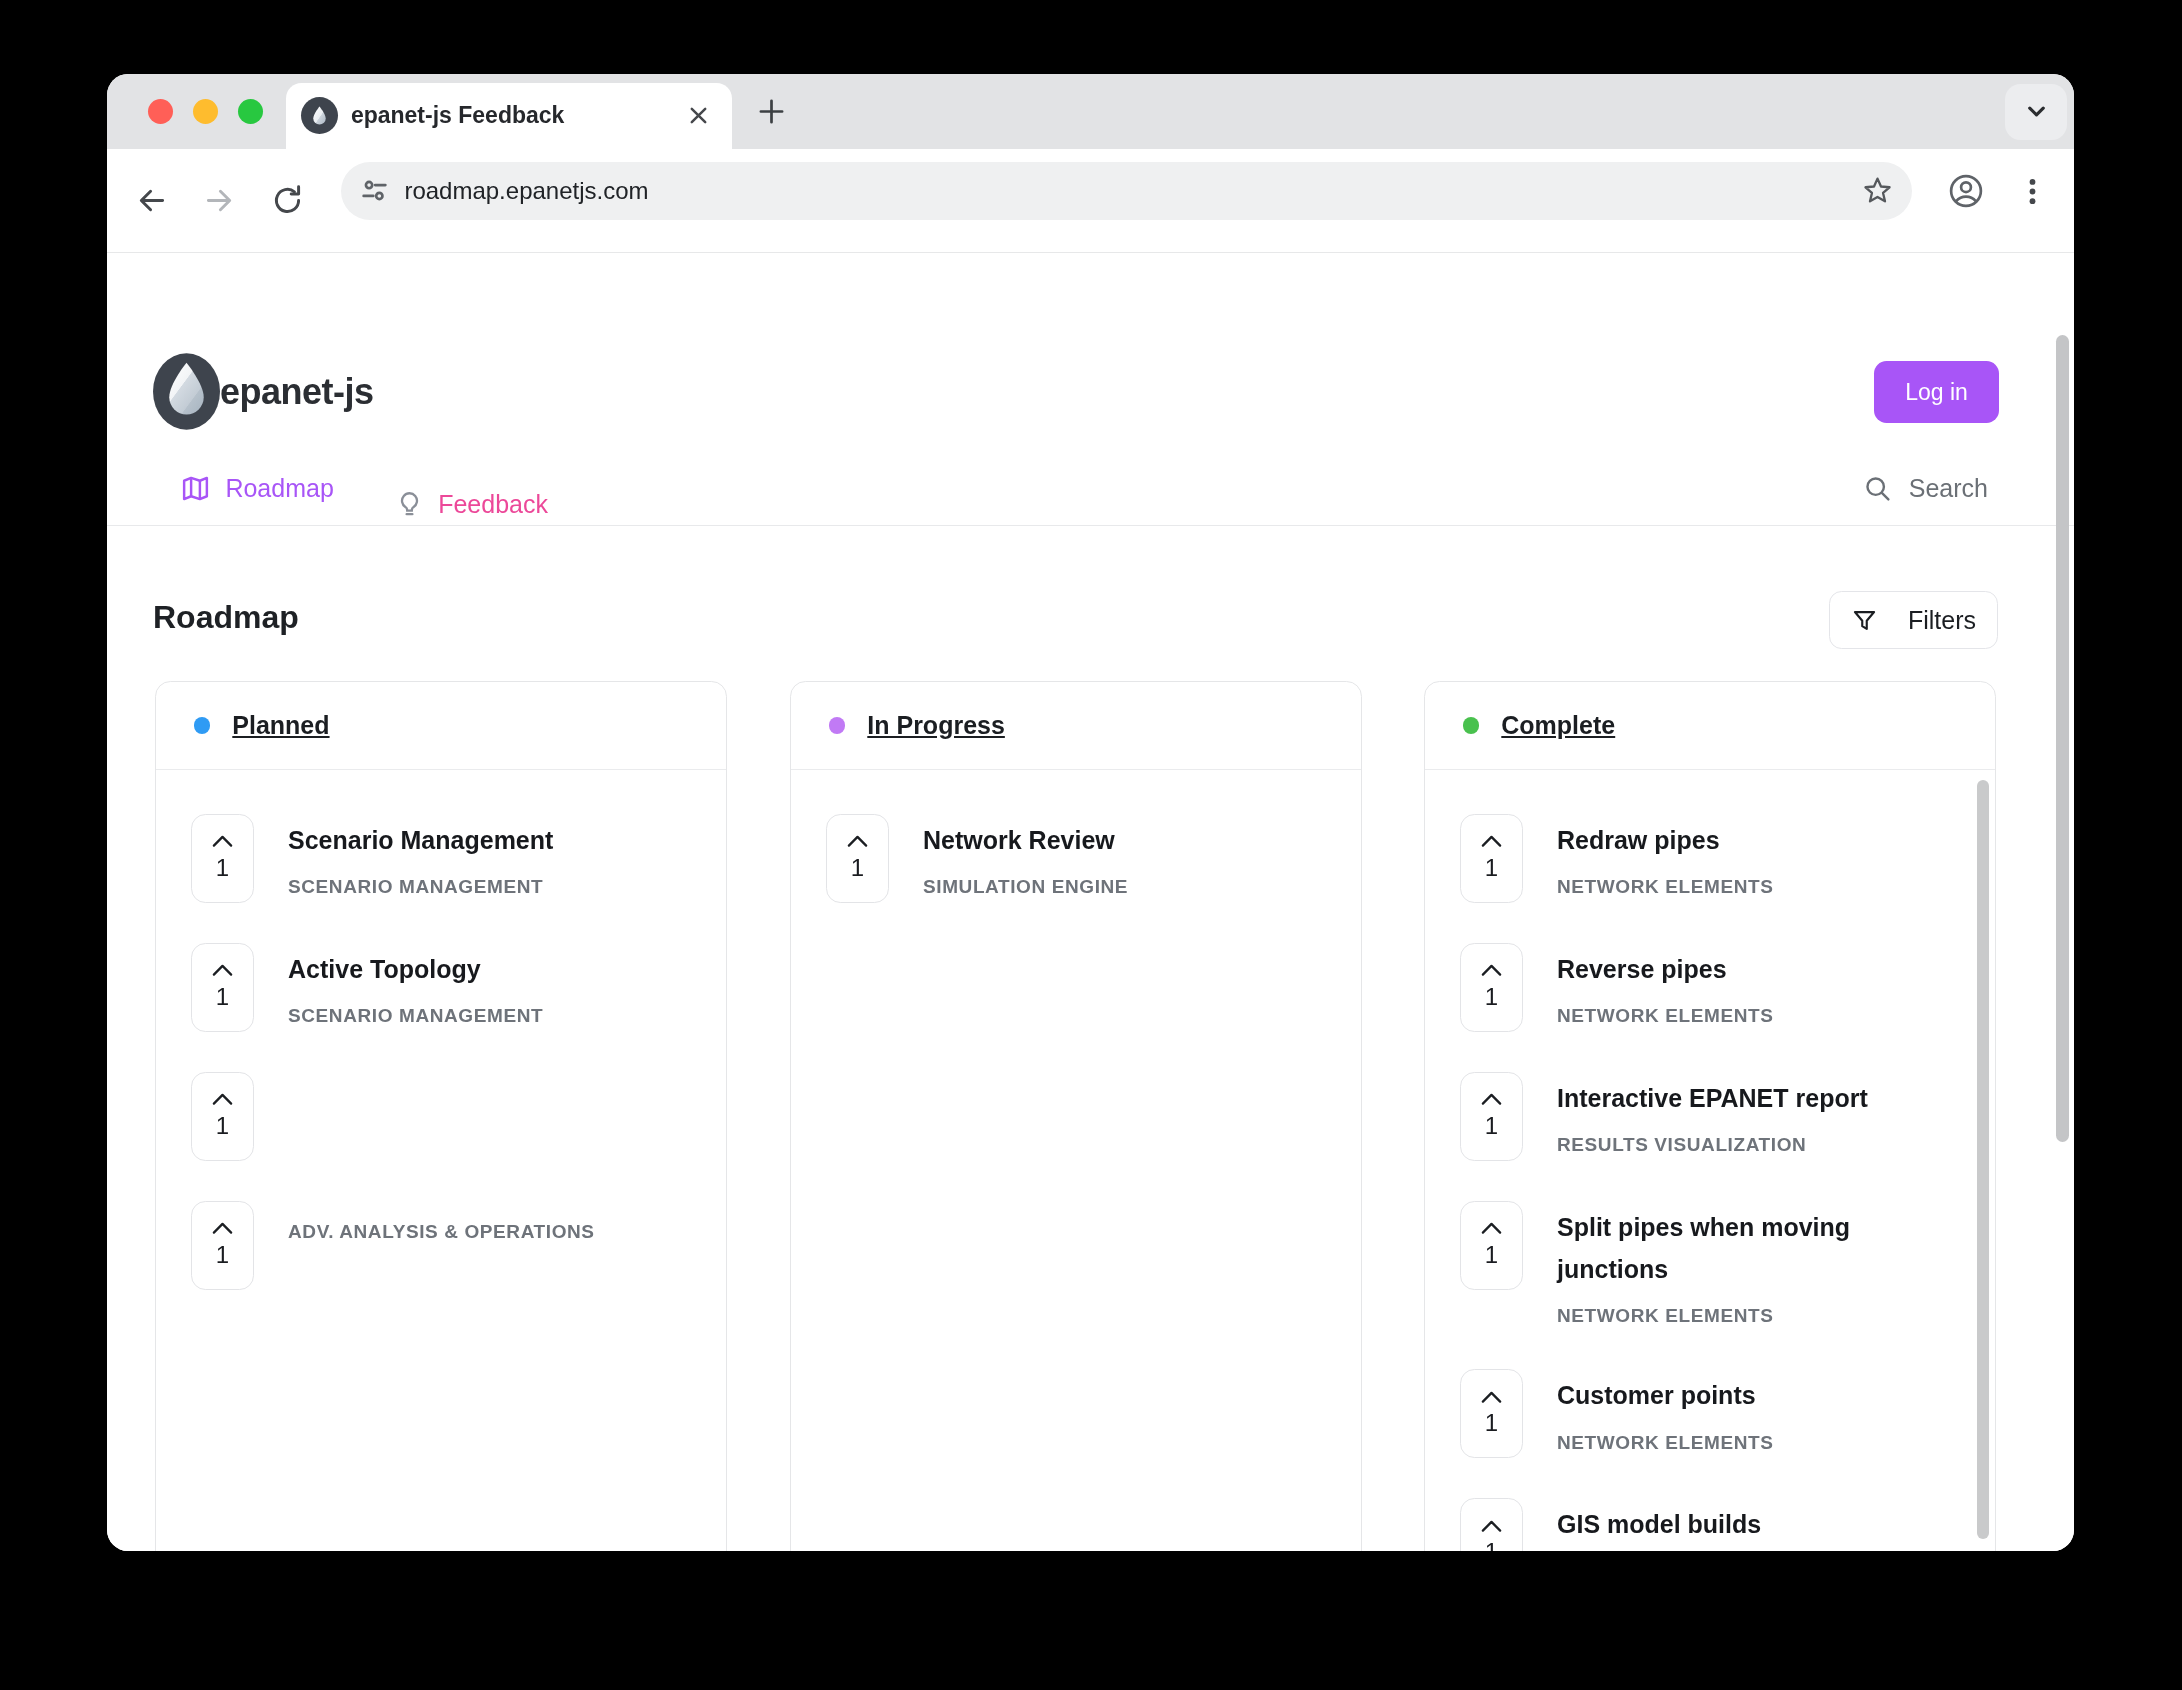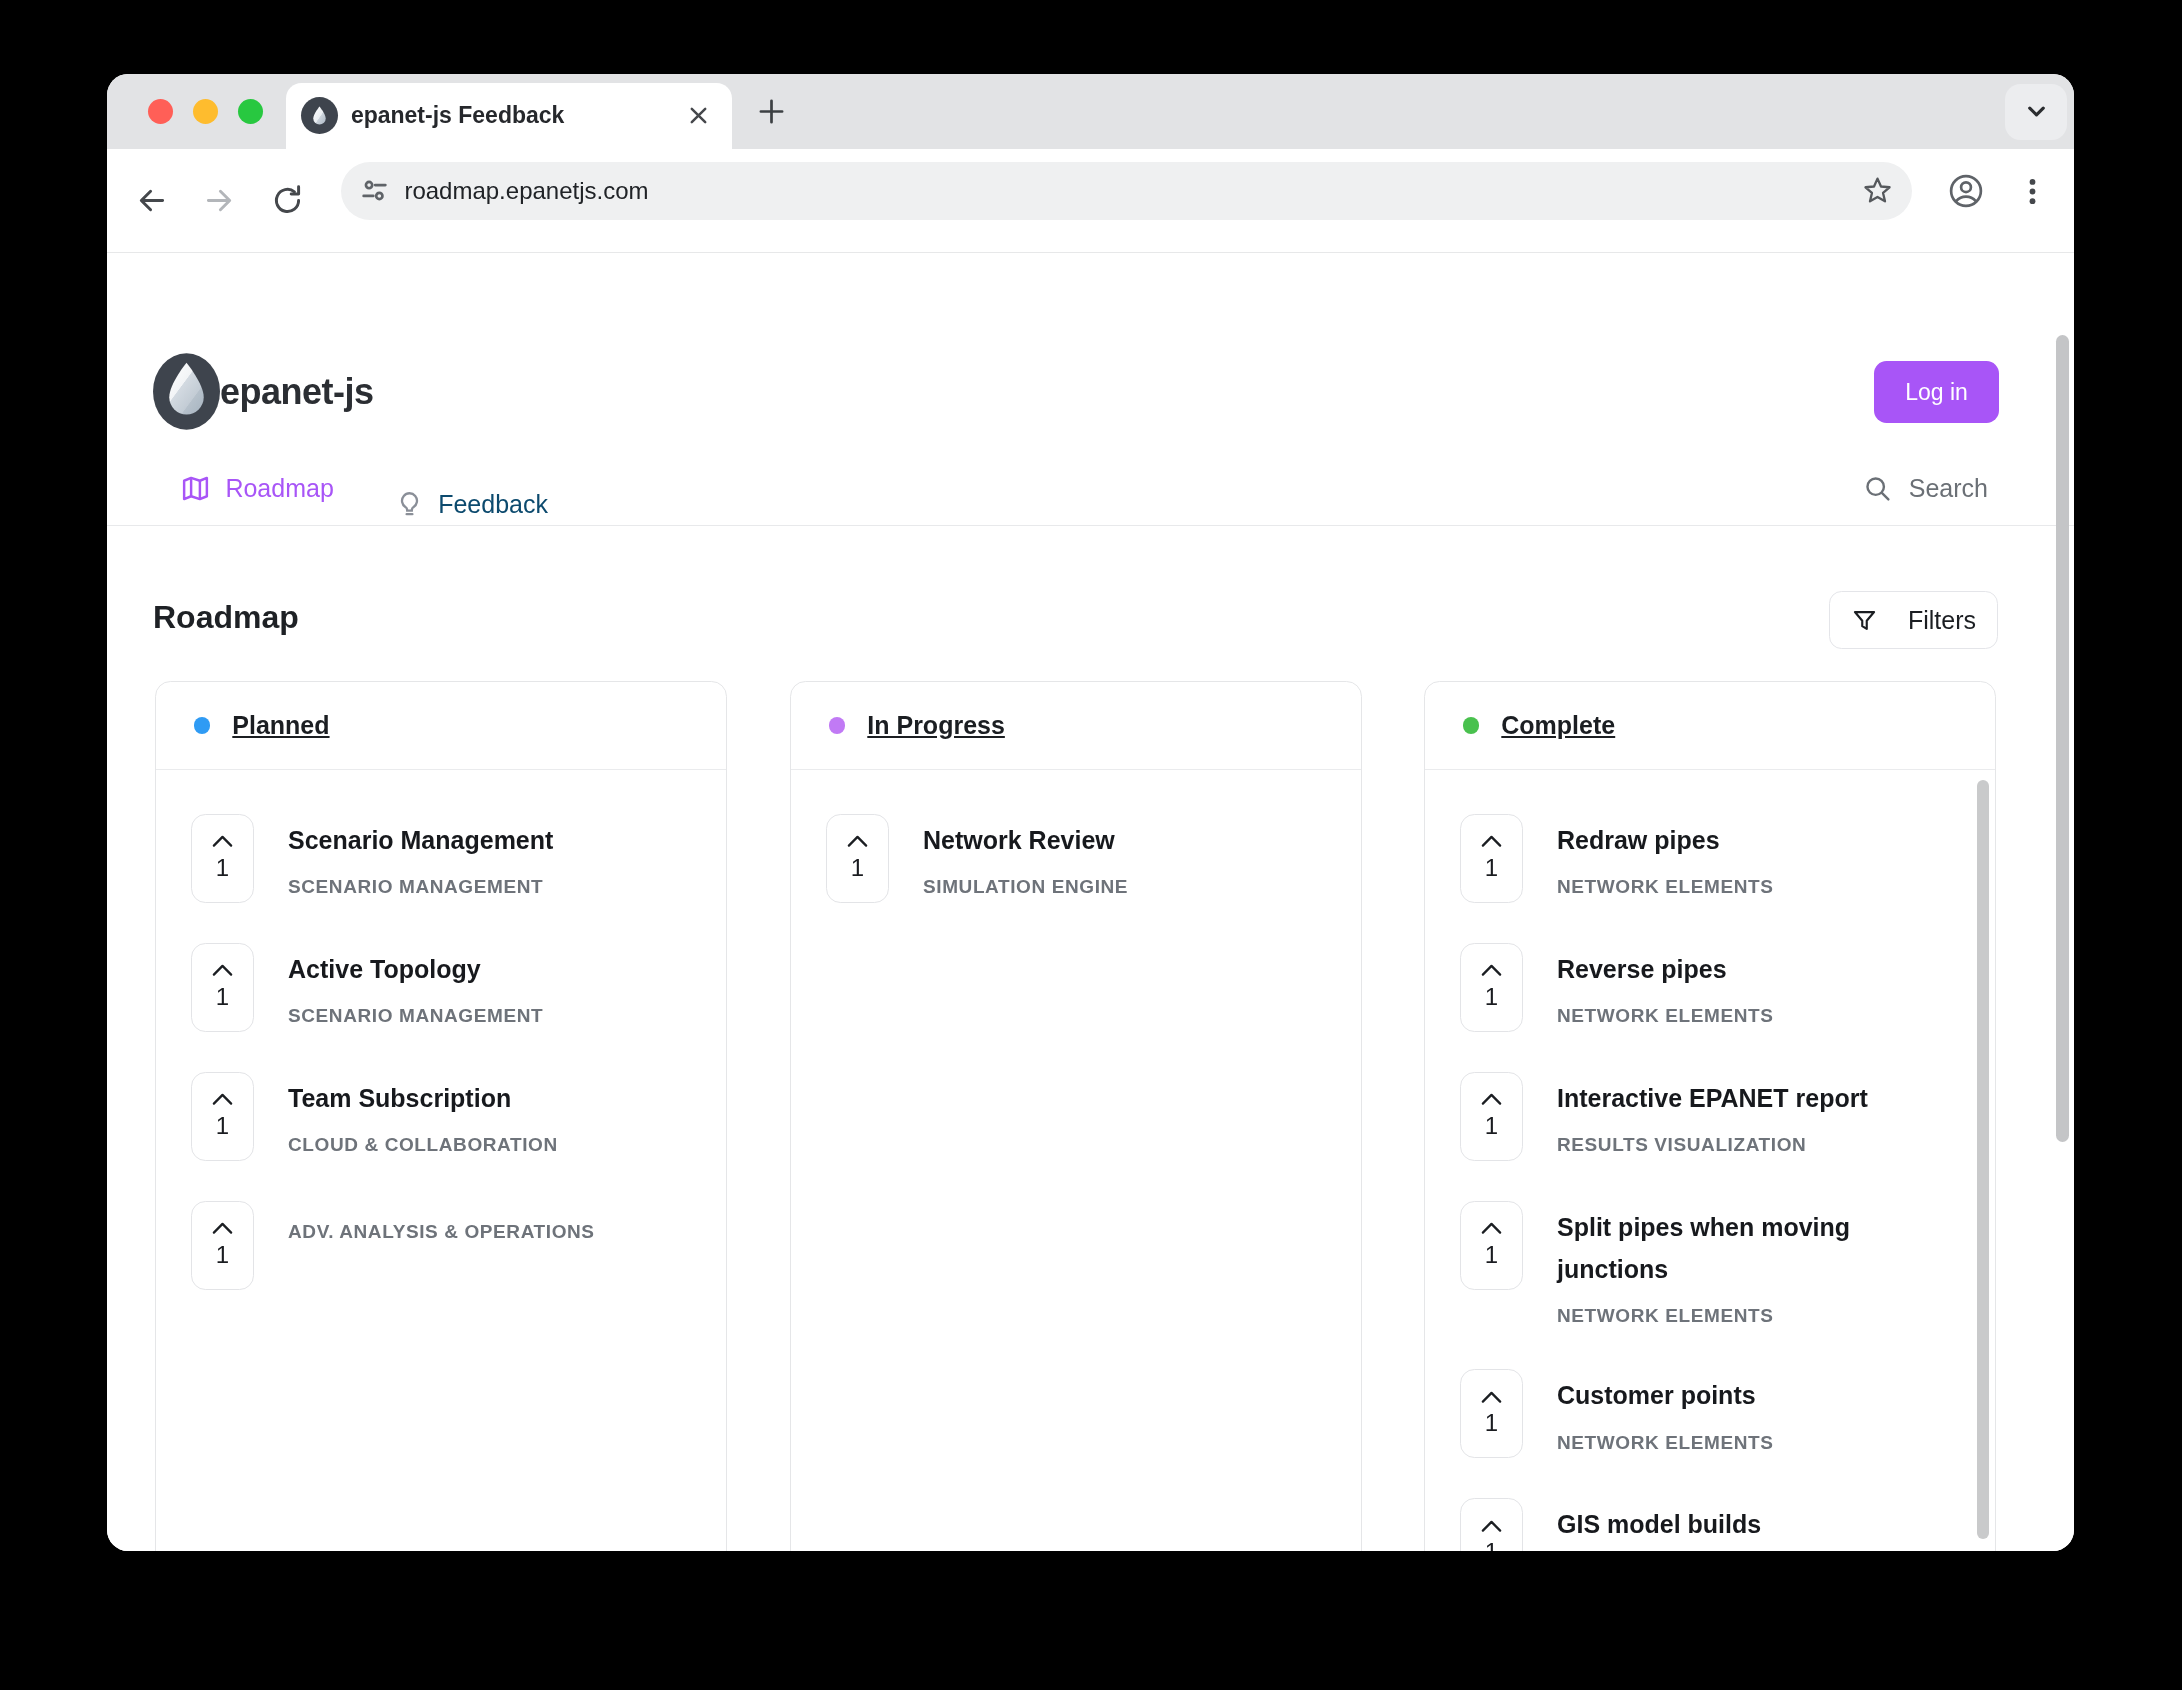--- a/index.html
+++ b/index.html
@@ -47,21 +47,21 @@
   .brandrow { position:absolute; left:46px; top:100px; display:flex; align-items:center; }
   .logo { width:67px; height:77px; }
   .brand { font-size:36px; font-weight:bold; color:#2b2e33; letter-spacing:-0.5px; }
   .login { position:absolute; left:1767px; top:108px; width:125px; height:62px; border-radius:12.5px;
            background:#A855F7; color:#fff; font-size:23px; display:flex; align-items:center;
            justify-content:center; border:none; font-family:Liberation Sans, sans-serif; }
 
   .nav { position:absolute; left:73px; top:212px; height:46px; display:flex; align-items:center; gap:61px; }
   .nav-item { display:flex; align-items:center; gap:14.4px; font-size:25px; font-weight:500; }
   .nav-item.active { color:#A855F7; }
-  .nav-item.idle { color:#0c4a6e;margin-top:32px; }
+  .nav-item.idle { color:#ec4899;margin-top:32px; }
   .searchbox { position:absolute; right:86px; top:212px; height:46px; display:flex; align-items:center;
                gap:16.3px; font-size:25px; color:#6b7076; }
   .nav-divider { position:absolute; left:0; top:272px; width:100%; height:1px; background:#E8E9EB; }
 
   .h1 { position:absolute; left:46px; top:346px; font-size:32px; font-weight:bold; color:#1e2125; }
   .filters { position:absolute; left:1722px; top:338px; width:169px; height:58px; border-radius:12.5px;
              border:1.9px solid #E4E5E9; background:#fff; display:flex; align-items:center;
              justify-content:center; gap:30px; font-size:25px; color:#1b1e22; font-family:inherit; }
 
   
@@ -282,24 +282,20 @@
               </div>
               <div class="card">
                 <div class="vote">
                   <span>
                     <svg width="23" height="12.5" viewBox="0 0 24 13" fill="none" stroke="#1b1e22" stroke-width="2.4" stroke-linecap="round" stroke-linejoin="round">
                       <path d="M3 11 L12 2 L21 11"></path>
                     </svg>
                   </span>
                   <span class="vote-num">1</span>
                 </div>
-                <div class="card-body">
-                  <div class="card-title">Team Subscription</div>
-                  <div class="card-cat">CLOUD &amp; COLLABORATION</div>
-                </div>
               </div>
               <div class="card">
                 <div class="vote">
                   <span>
                     <svg width="23" height="12.5" viewBox="0 0 24 13" fill="none" stroke="#1b1e22" stroke-width="2.4" stroke-linecap="round" stroke-linejoin="round">
                       <path d="M3 11 L12 2 L21 11"></path>
                     </svg>
                   </span>
                   <span class="vote-num">1</span>
                 </div>

